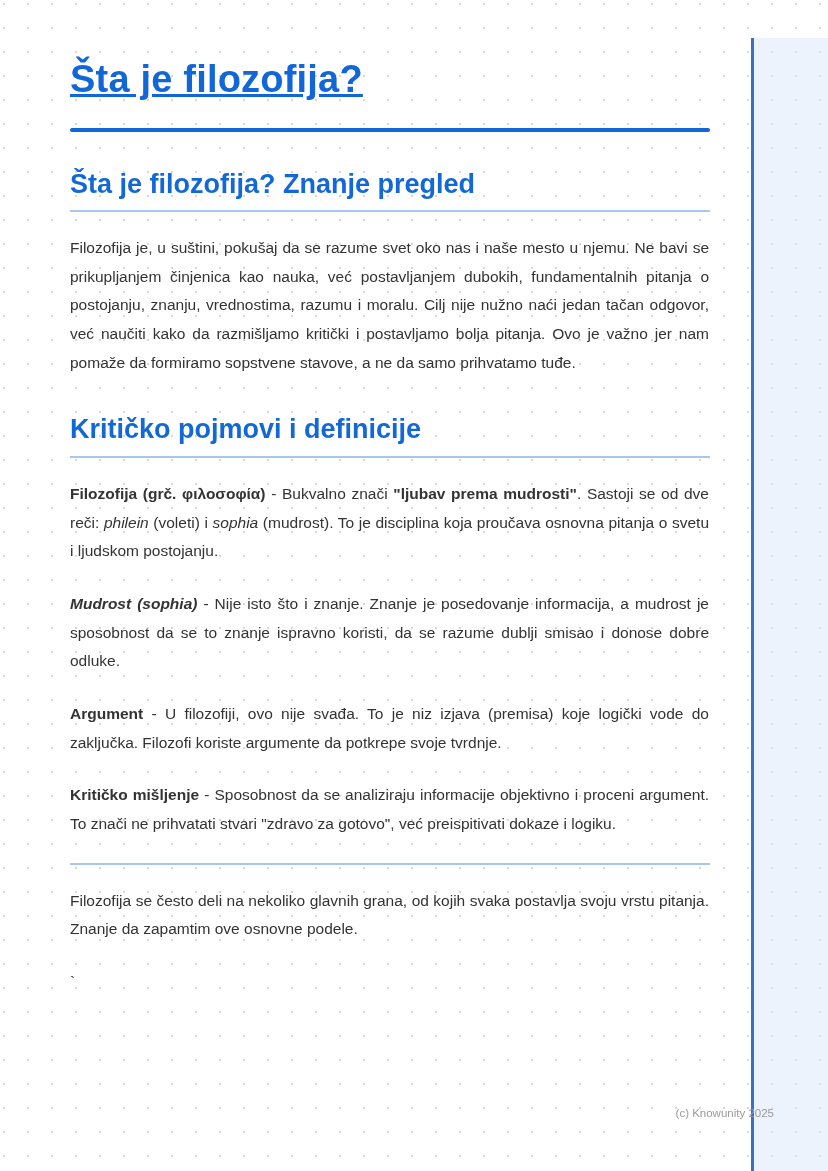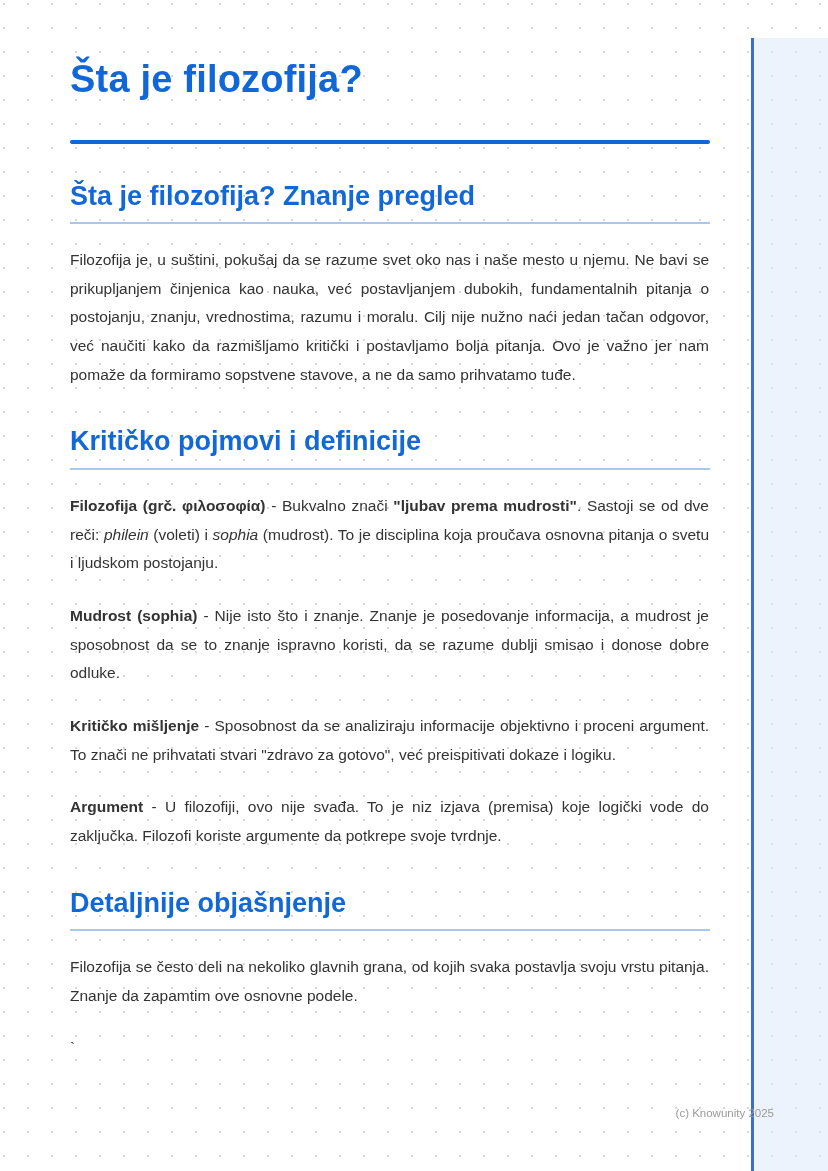--- a/index.html
+++ b/index.html
@@ -34,26 +34,27 @@
     width: 3px;
     background: #3c6ecb;
   }
   .content {
     position: absolute;
     left: 70px;
     top: 58px;
     width: 640px;
   }
   h1.page-title {
-    margin: 0 0 38px 0;
+    margin: 0 0 26px 0;
     font-size: 38px;
     line-height: 1.15;
     font-weight: 700;
     letter-spacing: 0.2px;
     color: #1166d8;
+    text-decoration: underline;
   }
   .title-rule {
     height: 4px;
     background: #1166d8;
     border-radius: 2px;
     margin-bottom: 8px;
   }
   section { display: block; }
   h2.section-heading {
     margin: 36px 0 10px 0;
@@ -96,26 +97,25 @@
     <div id="sections">
         <section>
           <h2 class="section-heading">Šta je filozofija? Znanje pregled</h2>
           <div class="h2-rule"></div>
           <p class="paragraph"><span>Filozofija je, u suštini, pokušaj da se razume svet oko nas i naše mesto u njemu. Ne bavi se prikupljanjem činjenica kao nauka, već postavljanjem dubokih, fundamentalnih pitanja o postojanju, znanju, vrednostima, razumu i moralu. Cilj nije nužno naći jedan tačan odgovor, već naučiti kako da razmišljamo kritički i postavljamo bolja pitanja. Ovo je važno jer nam pomaže da formiramo sopstvene stavove, a ne da samo prihvatamo tuđe.</span></p>
         </section>
         <section>
           <h2 class="section-heading">Kritičko pojmovi i definicije</h2>
           <div class="h2-rule"></div>
           <p class="paragraph"><span style="font-weight: 700;">Filozofija (grč. φιλοσοφία)</span><span> - Bukvalno znači </span><span style="font-weight: 700;">"ljubav prema mudrosti"</span><span>. Sastoji se od dve reči: </span><span style="font-style: italic;">philein</span><span> (voleti) i </span><span style="font-style: italic;">sophia</span><span> (mudrost). To je disciplina koja proučava osnovna pitanja o svetu i ljudskom postojanju.</span></p>
-          <p class="paragraph"><span style="font-weight: 700;">Mudrost (sophia)</span><span> - Nije isto što i znanje. Znanje je posedovanje informacija, a mudrost je sposobnost da se to znanje ispravno koristi, da se razume dublji smisao i donose dobre odluke.</span></p>
+          <p class="paragraph"><span style="font-weight: 700; font-style: italic;">Mudrost (sophia)</span><span> - Nije isto što i znanje. Znanje je posedovanje informacija, a mudrost je sposobnost da se to znanje ispravno koristi, da se razume dublji smisao i donose dobre odluke.</span></p>
+          <p class="paragraph"><span style="font-weight: 700;">Argument</span><span> - U filozofiji, ovo nije svađa. To je niz izjava (premisa) koje logički vode do zaključka. Filozofi koriste argumente da potkrepe svoje tvrdnje.</span></p>
           <p class="paragraph"><span style="font-weight: 700;">Kritičko mišljenje</span><span> - Sposobnost da se analiziraju informacije objektivno i proceni argument. To znači ne prihvatati stvari "zdravo za gotovo", već preispitivati dokaze i logiku.</span></p>
-          <p class="paragraph"><span style="font-weight: 700;">Argument</span><span> - U filozofiji, ovo nije svađa. To je niz izjava (premisa) koje logički vode do zaključka. Filozofi koriste argumente da potkrepe svoje tvrdnje.</span></p>
         </section>
         <section>
-          <h2 class="section-heading">Detaljnije objašnjenje</h2>
           <div class="h2-rule"></div>
           <p class="paragraph"><span>Filozofija se često deli na nekoliko glavnih grana, od kojih svaka postavlja svoju vrstu pitanja. Znanje da zapamtim ove osnovne podele.</span></p>
           <p class="paragraph"><span>`</span></p>
         </section>
       </div>
   </div>
 
   <div class="footer-credit">(c) Knowunity 2025</div>
 </div>
 

